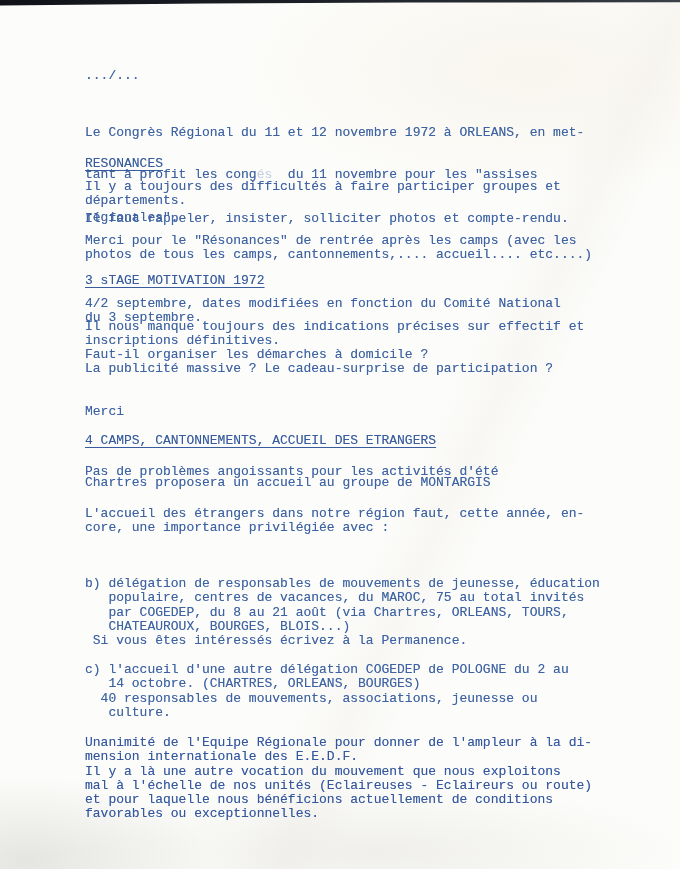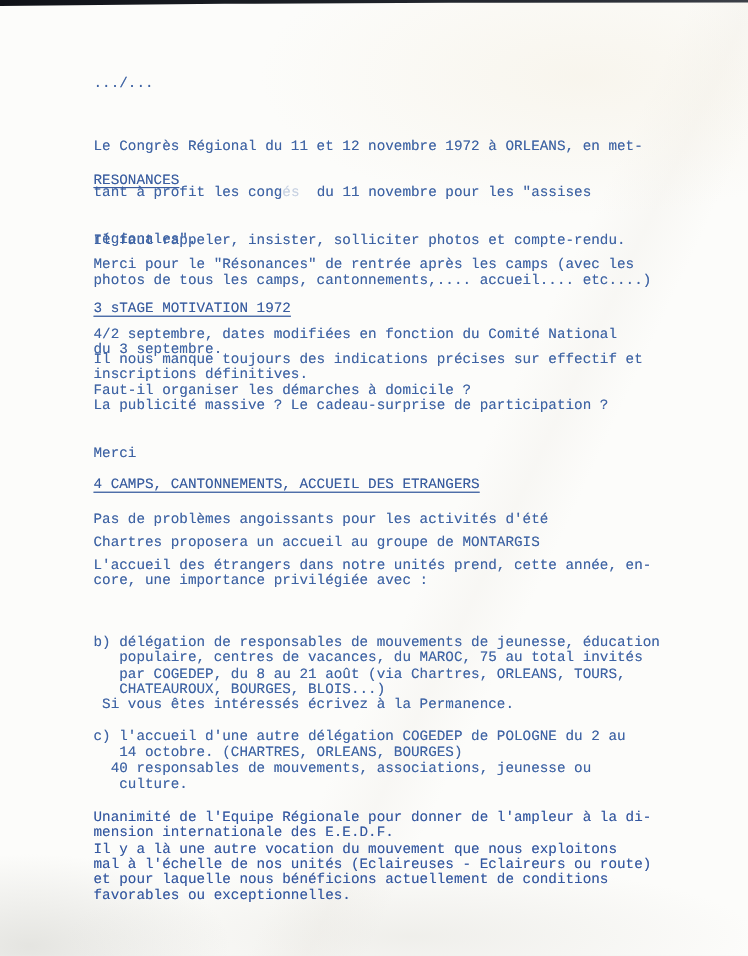--- a/index.html
+++ b/index.html
@@ -50,37 +50,39 @@
 
   <div class="tw" style="top:69px">.../...</div>
 
   <div class="tw" style="top:97px">
     <div>Le Congrès Régional du 11 et 12 novembre 1972 à ORLEANS, en met-</div>
     <div><span>tant à profit les cong</span><span class="faded">és</span><span>  du 11 novembre pour les "assises</span></div>
     <div>régionales".</div>
   </div>
 
   <div class="tw heading" style="top:157px">RESONANCES</div>
+  <div class="tw" style="top:180px">Il y a toujours des difficultés à faire participer groupes et
+départements.</div>
   <div class="tw" style="top:212px">Il faut rappeler, insister, solliciter photos et compte-rendu.</div>
   <div class="tw" style="top:234px">Merci pour le "Résonances" de rentrée après les camps (avec les
 photos de tous les camps, cantonnements,.... accueil.... etc....)</div>
 
   <div class="tw heading" style="top:274px">3 sTAGE MOTIVATION 1972</div>
   <div class="tw" style="top:297px">4/2 septembre, dates modifiées en fonction du Comité National
 du 3 septembre.</div>
   <div class="tw" style="top:320px">Il nous manque toujours des indications précises sur effectif et
 inscriptions définitives.</div>
   <div class="tw" style="top:348px">Faut-il organiser les démarches à domicile ?
 La publicité massive ? Le cadeau-surprise de participation ?</div>
   <div class="tw" style="top:405px">Merci</div>
 
   <div class="tw heading" style="top:434px">4 CAMPS, CANTONNEMENTS, ACCUEIL DES ETRANGERS</div>
   <div class="tw" style="top:465px">Pas de problèmes angoissants pour les activités d'été</div>
-  <div class="tw" style="top:486px">Chartres proposera un accueil au groupe de MONTARGIS</div>
-  <div class="tw" style="top:507px">L'accueil des étrangers dans notre unités prend, cette année, en-
+  <div class="tw" style="top:476px">Chartres proposera un accueil au groupe de MONTARGIS</div>
+  <div class="tw" style="top:507px">L'accueil des étrangers dans notre région faut, cette année, en-
 core, une importance privilégiée avec :</div>
 
   <div class="tw" style="top:577px">b) délégation de responsables de mouvements de jeunesse, éducation
    populaire, centres de vacances, du MAROC, 75 au total invités
    par COGEDEP, du 8 au 21 août (via Chartres, ORLEANS, TOURS,
    CHATEAUROUX, BOURGES, BLOIS...)
  Si vous êtes intéressés écrivez à la Permanence.</div>
   <div class="tw" style="top:663px">c) l'accueil d'une autre délégation COGEDEP de POLOGNE du 2 au
    14 octobre. (CHARTRES, ORLEANS, BOURGES)
   40 responsables de mouvements, associations, jeunesse ou

